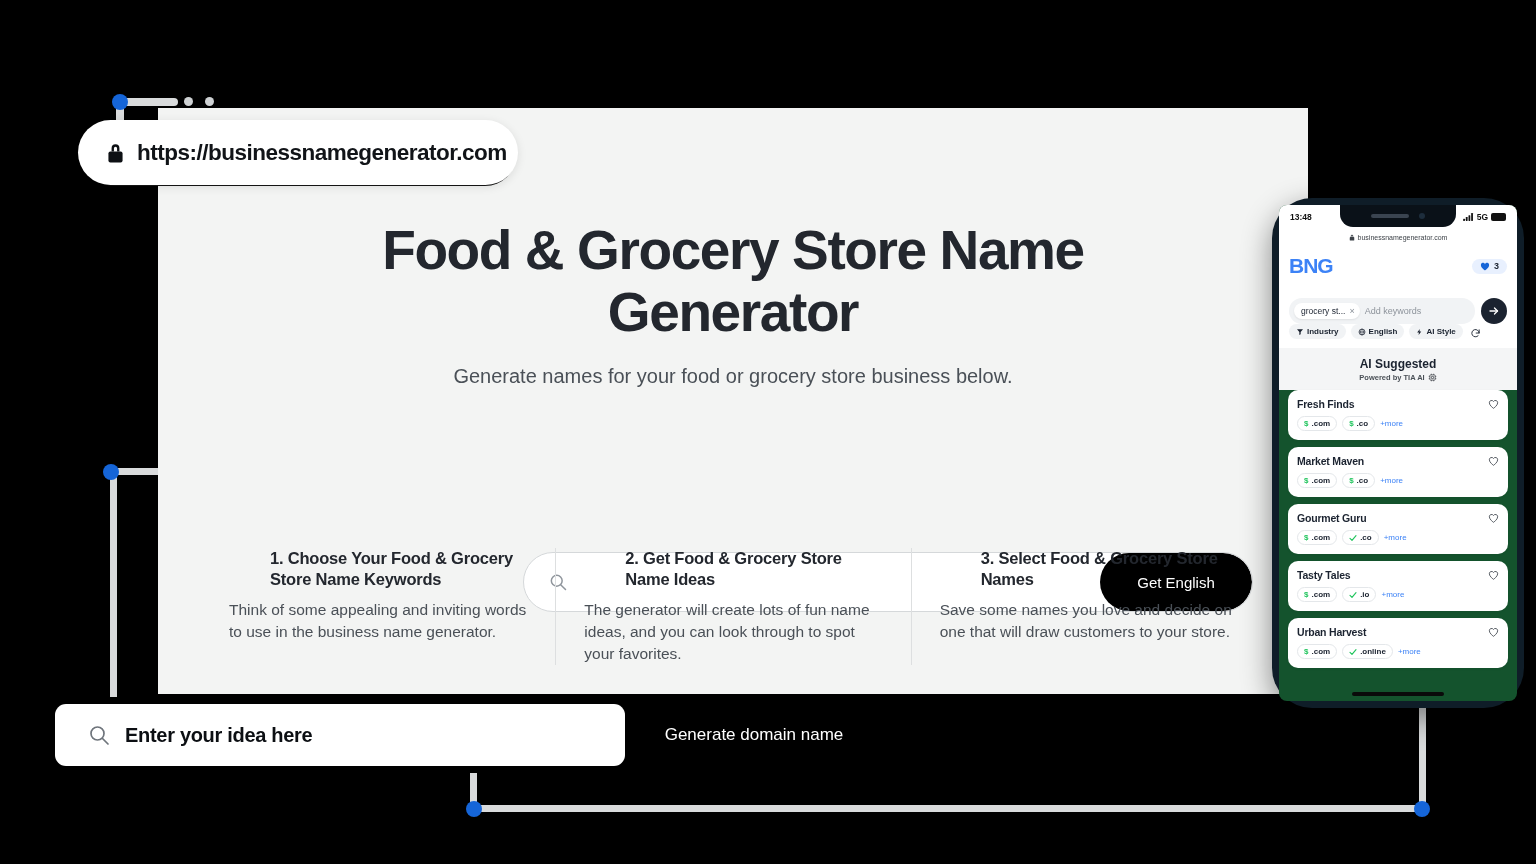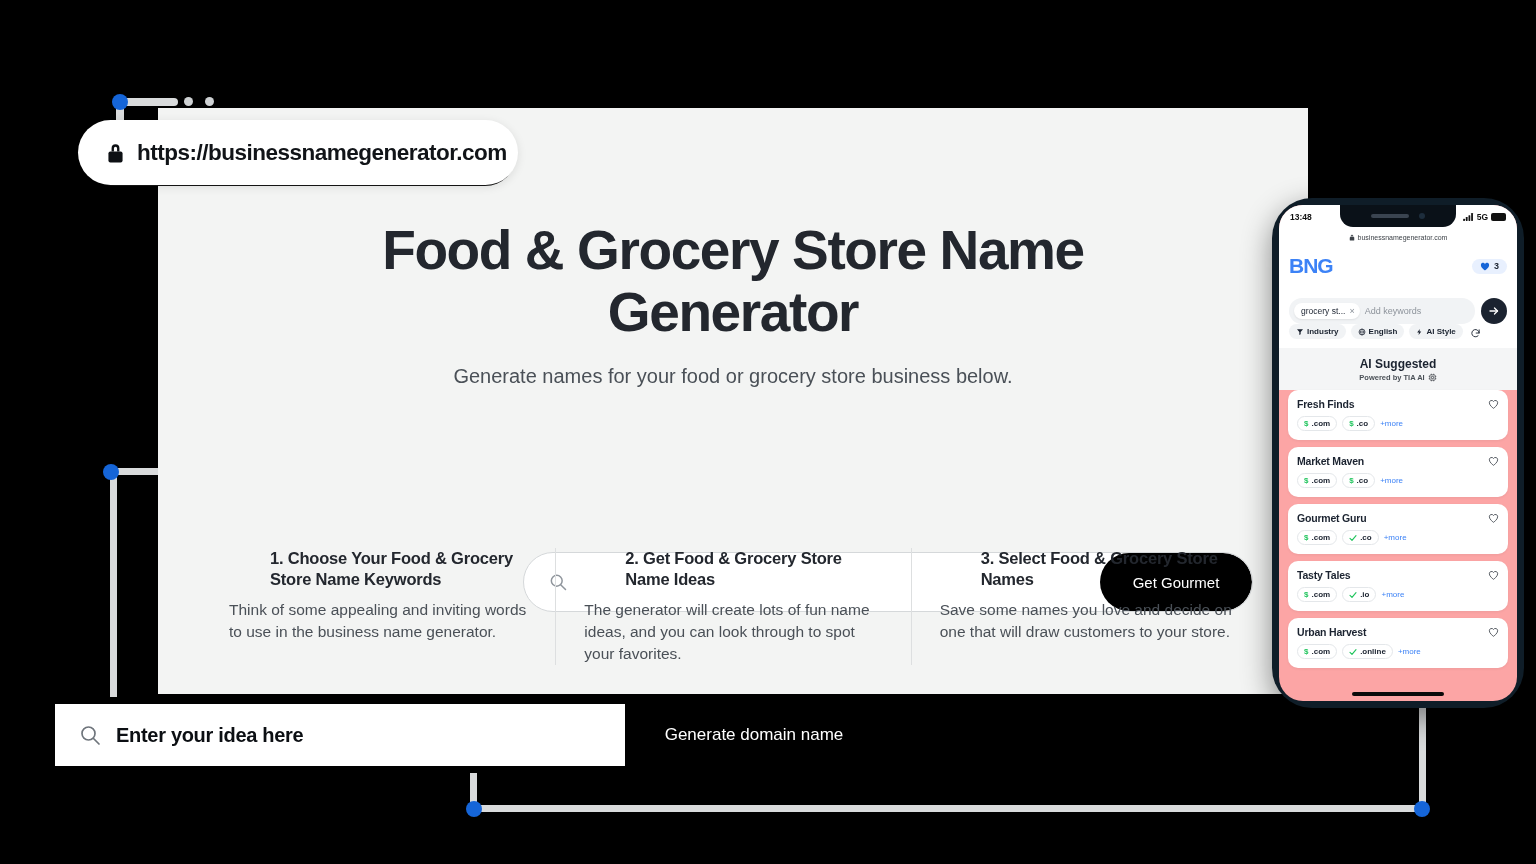--- a/index.html
+++ b/index.html
@@ -92,22 +92,22 @@
   .bottombar {
     position: absolute; left: 48px; top: 697px;
     width: 842px; height: 76px;
     background: #000000;
     border-radius: 16px;
     display: flex; align-items: center; overflow: hidden;
     padding: 7px;
   }
   .bottombar .inner-white {
     flex: 1 1 auto; height: 100%;
-    background: #ffffff; border-radius: 0;
-    display: flex; align-items: center; gap: 14px; padding-left: 23px;
+    background: #ffffff; border-radius: 11px;
+    display: flex; align-items: center; gap: 14px; padding-left: 32px;
   }
   .bottombar .idea-text {
     font-size: 20px; font-weight: 800; color: #0c0f13; letter-spacing: -0.3px;
   }
   .gen-btn {
     flex: 0 0 auto; width: 258px; height: 100%;
     background: #000000; color: #ffffff; border: none;
     border-radius: 11px; font-family: "Liberation Sans", sans-serif;
     font-size: 17px; cursor: pointer;
     display: flex; align-items: center; justify-content: center;
@@ -117,22 +117,22 @@
   .phone {
     position: absolute; left: 1272px; top: 198px;
     width: 252px; height: 510px;
     background: #0f1d28;
     border-radius: 40px;
     padding: 7px;
     box-shadow: 0 10px 30px rgba(0,0,0,.45);
   }
   .phone-screen {
     width: 100%; height: 100%;
-    background: #fca5a5;
-    border-radius: 24px;
+    background: #14532d;
+    border-radius: 8px;
     overflow: hidden; position: relative;
   }
   .notch {
     position: absolute; left: 50%; transform: translateX(-50%); top: 0;
     width: 116px; height: 22px; background: #0a1118;
     border-bottom-left-radius: 13px; border-bottom-right-radius: 13px;
     z-index: 5; display: flex; align-items: center; justify-content: center; gap: 10px;
   }
   .notch .speaker { width: 38px; height: 4px; border-radius: 3px; background: #3a4450; }
   .notch .cam { width: 6px; height: 6px; border-radius: 50%; background: #1d2d3c; }
@@ -243,21 +243,21 @@
   </div>
 
   <div class="searchbar">
     <span class="mag">
       <svg width="20" height="20" viewBox="0 0 24 24" fill="none" stroke="#8f959c" stroke-width="1.8">
         <circle cx="10.5" cy="10.5" r="6.5"></circle>
           <line x1="15.5" y1="15.5" x2="21" y2="21" stroke-linecap="round"></line>
       </svg>
     </span>
     <input class="field" type="text" style="border: none; outline: none; font-size: 16px; font-family: &quot;Liberation Sans&quot;, sans-serif; background: transparent;" placeholder="">
-    <button class="getstarted">Get Gourmet</button>
+    <button class="getstarted">Get English</button>
   </div>
 
   <div class="steps">
     <div class="step">
       <h3>1. Choose Your Food &amp; Grocery Store Name Keywords</h3>
       <p>Think of some appealing and inviting words to use in the business name generator.</p>
     </div>
     <div class="step">
       <h3>2. Get Food &amp; Grocery Store Name Ideas</h3>
       <p>The generator will create lots of fun name ideas, and you can look through to spot your favorites.</p>

